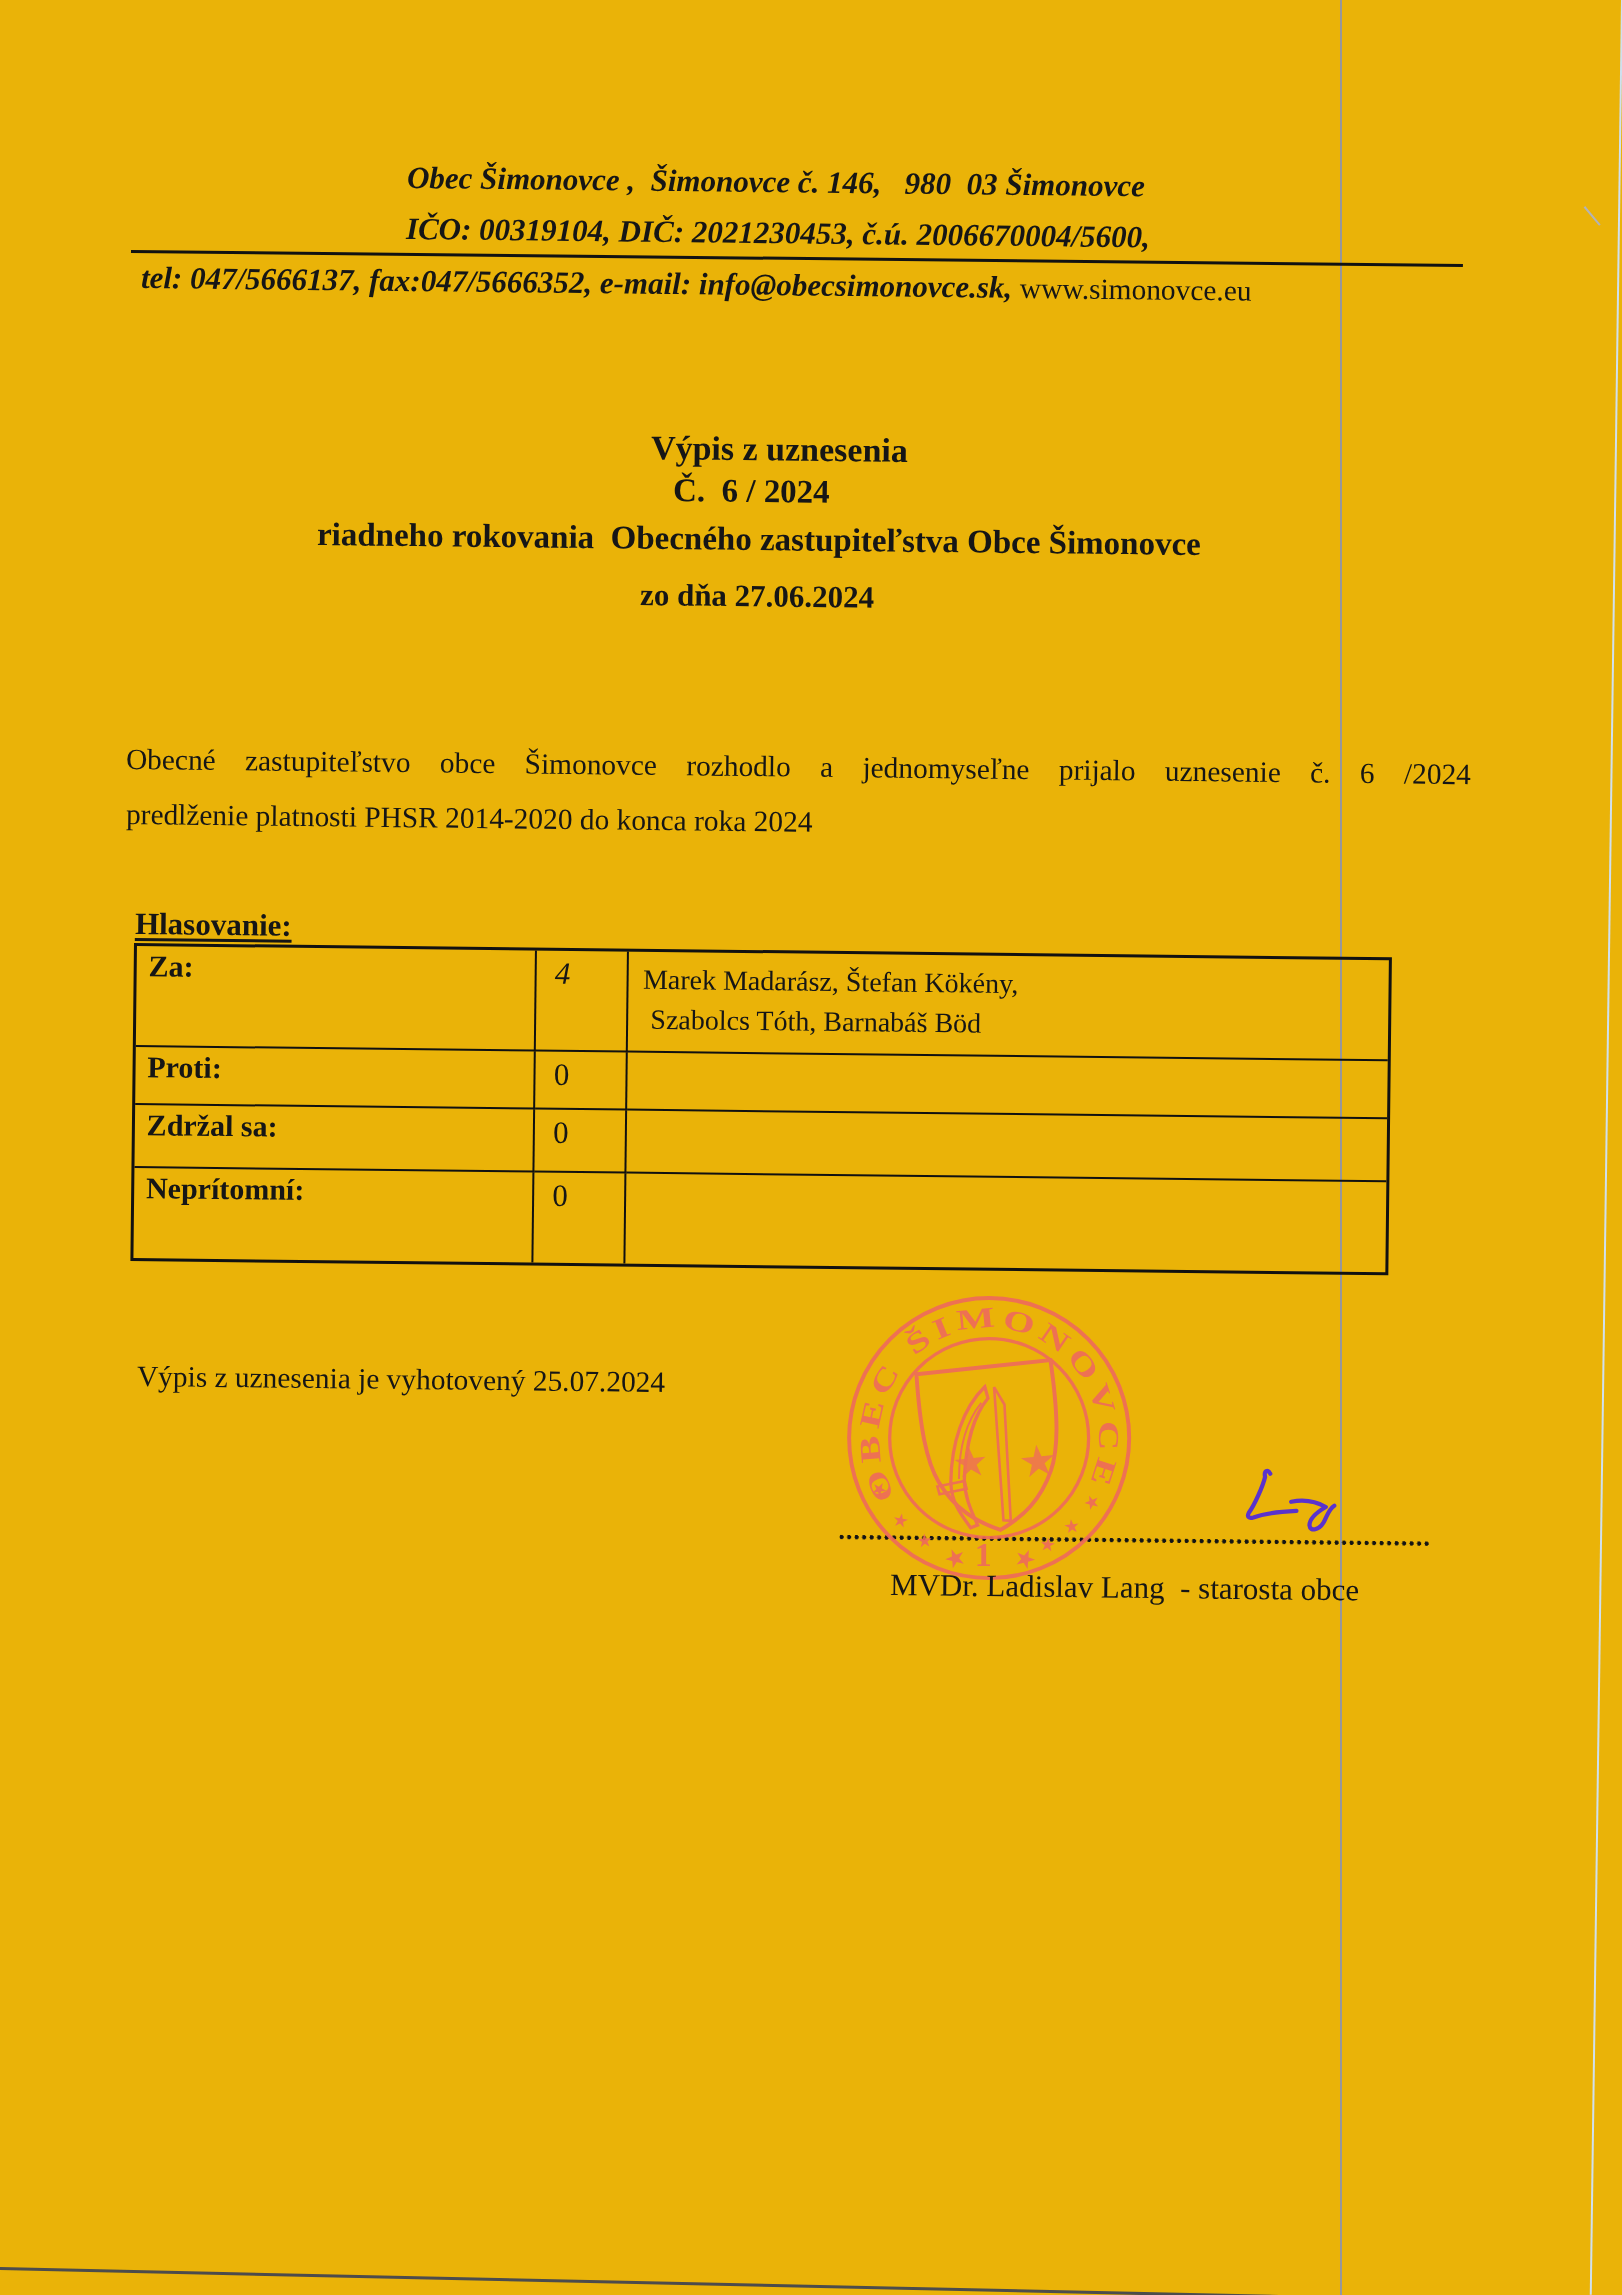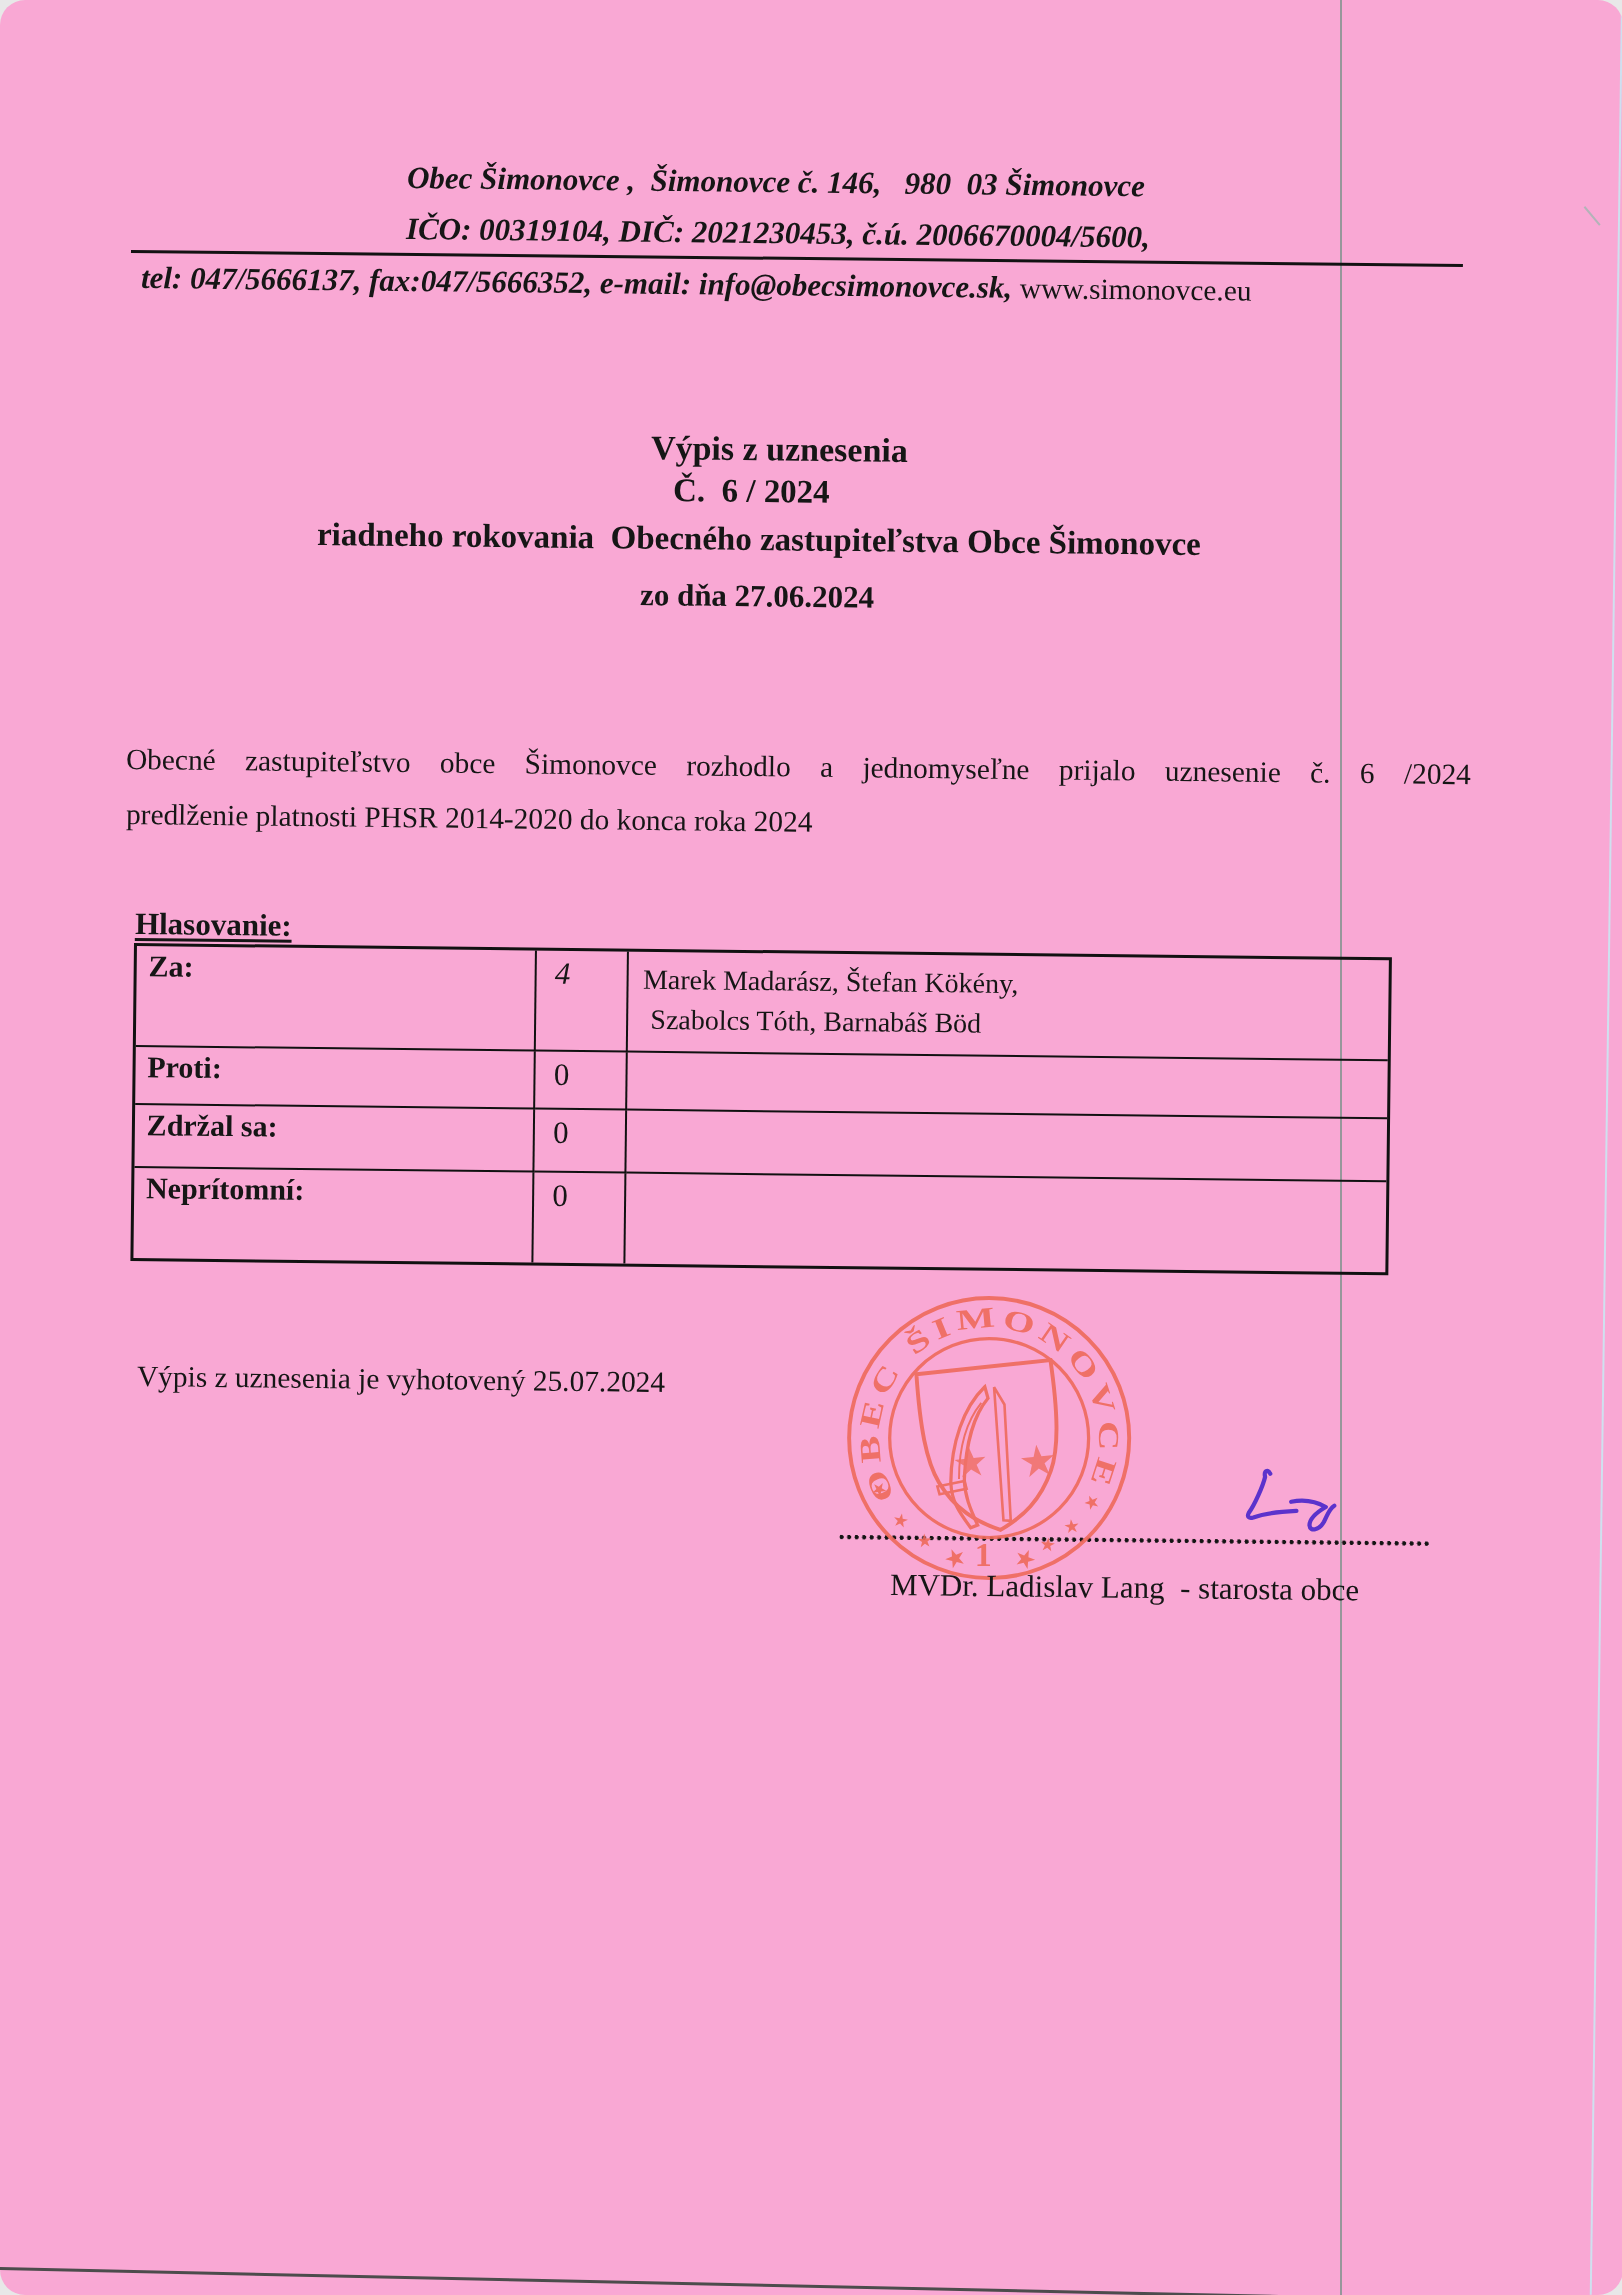--- a/index.html
+++ b/index.html
@@ -1,23 +1,22 @@
 <!DOCTYPE html>
 <html style="font-size:10.5px"><head>
 <meta charset="utf-8">
 <style>
   html,body{margin:0;padding:0;background:#e8e8e8;}
   #page{
     position:relative;
     width:1623px;height:2295px;
-    background:#f9a8d4;
+    background:#eab308;
     overflow:hidden;
     font-family:"Liberation Serif","DejaVu Serif",serif;
     color:#161616;
-    border-radius:25px;
   }
   .abs{position:absolute;}
   .pre{white-space:pre;}
   .skew{transform:rotate(0.65deg);transform-origin:0 50%;}
 
   
   .hdr{font-weight:bold;font-style:italic;font-size:31px;line-height:1;}
   .hdr-www{font-style:normal;font-weight:normal;font-size:29.4px;}
   .hrule{height:3.3px;background:#121212;transform:rotate(0.6deg);transform-origin:0 0;}
 

